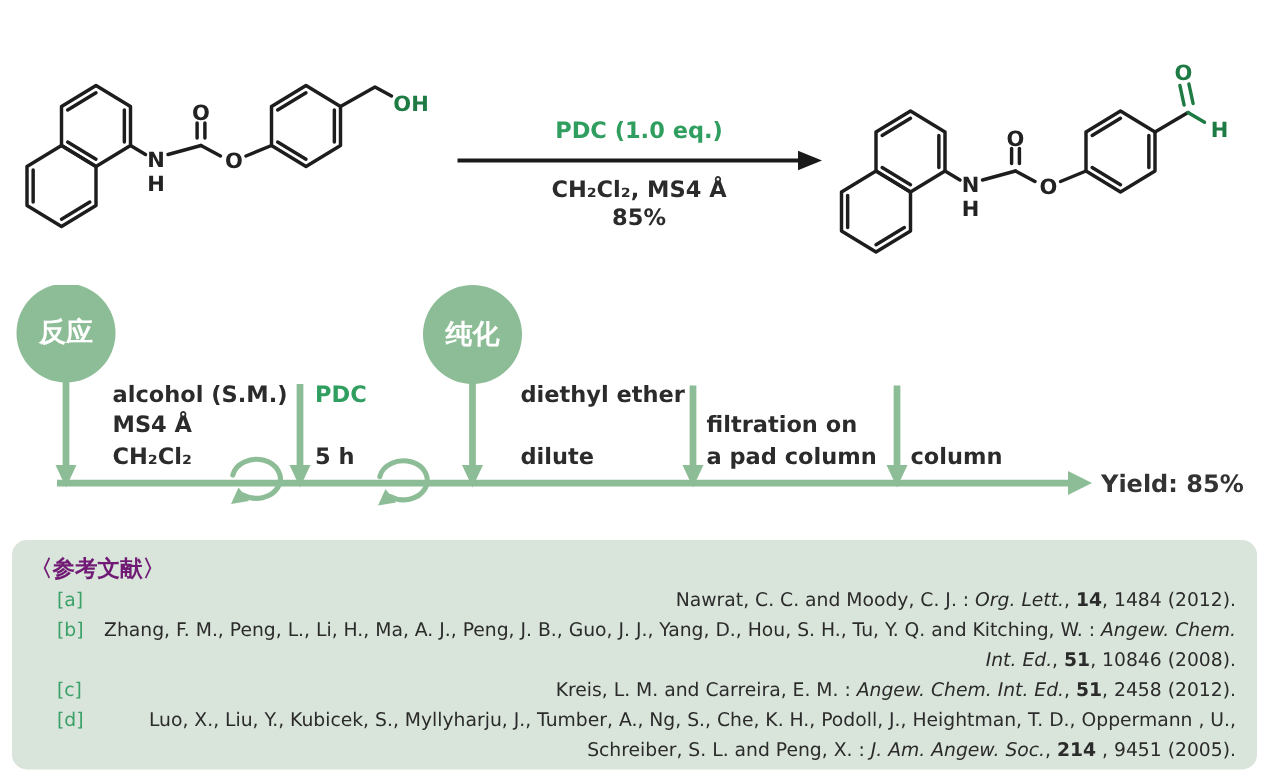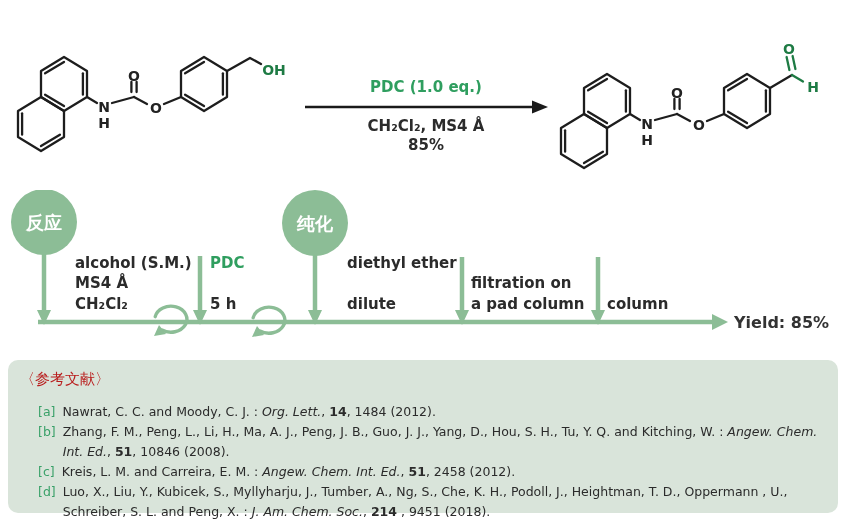--- a/index.html
+++ b/index.html
@@ -11,24 +11,24 @@
   .atom{font-size:14px;font-weight:700;fill:#222;}
   .atom-green{fill:#1e7b44;}
   .cond{font-size:15px;font-weight:600;fill:#2b2b2b;}
   .cond-green{fill:#2f9e5f;}
   .tl-label{font-size:15px;font-weight:600;fill:#2b2b2b;}
   .tl-green{fill:#2f9e5f;}
   .stage-label{font-size:18px;font-weight:700;fill:#ffffff;text-anchor:middle;}
   .yield-label{font-size:16px;font-weight:600;fill:#333;}
   #references-box{position:absolute;left:8px;top:360px;width:830px;height:153px;
       background:#d9e4da;border-radius:10px;box-sizing:border-box;padding:8px 14px 0 12px;}
-  #ref-title{font-size:15px;font-weight:400;color:#b91c1c;line-height:22px;margin-bottom:12px;}
+  #ref-title{font-size:15px;font-weight:700;color:#701a75;line-height:22px;margin-bottom:0;}
   .ref-item{display:flex;padding-left:18px;font-size:12.5px;line-height:20px;color:#2b2b2b;}
   .ref-label{color:#3aa169;margin-right:7px;white-space:nowrap;}
-  .ref-text{flex:1;}
+  .ref-text{flex:1;text-align:right;}
   .it{font-style:italic;}
   .bd{font-weight:bold;}
 </style>
 </head>
 <body>
 
 <div id="page">
 
   <svg id="scheme-svg" width="847" height="190" viewBox="0 0 847 190">
     <g stroke="#1d1d1d" stroke-width="2.3" fill="none" stroke-linejoin="round" stroke-linecap="round">
@@ -159,18 +159,18 @@
         <div class="ref-item">
           <span class="ref-label">[b]</span>
           <span class="ref-text"><span>Zhang, F. M., Peng, L., Li, H., Ma, A. J., Peng, J. B., Guo, J. J., Yang, D., Hou, S. H., Tu, Y. Q. and Kitching, W. : </span><span class="it">Angew. Chem. Int. Ed.</span><span>, </span><span class="bd">51</span><span>, 10846 (2008).</span></span>
         </div>
         <div class="ref-item">
           <span class="ref-label">[c]</span>
           <span class="ref-text"><span>Kreis, L. M. and Carreira, E. M. : </span><span class="it">Angew. Chem. Int. Ed.</span><span>, </span><span class="bd">51</span><span>, 2458 (2012).</span></span>
         </div>
         <div class="ref-item">
           <span class="ref-label">[d]</span>
-          <span class="ref-text"><span>Luo, X., Liu, Y., Kubicek, S., Myllyharju, J., Tumber, A., Ng, S., Che, K. H., Podoll, J., Heightman, T. D., Oppermann , U., Schreiber, S. L. and Peng, X. : </span><span class="it">J. Am. Chem. Soc.</span><span>, </span><span class="bd">214</span><span> , 9451 (2018).</span></span>
+          <span class="ref-text"><span>Luo, X., Liu, Y., Kubicek, S., Myllyharju, J., Tumber, A., Ng, S., Che, K. H., Podoll, J., Heightman, T. D., Oppermann , U., Schreiber, S. L. and Peng, X. : </span><span class="it">J. Am. Angew. Soc.</span><span>, </span><span class="bd">214</span><span> , 9451 (2005).</span></span>
         </div>
       </div>
   </div>
 
 </div>
 
 </body></html>

